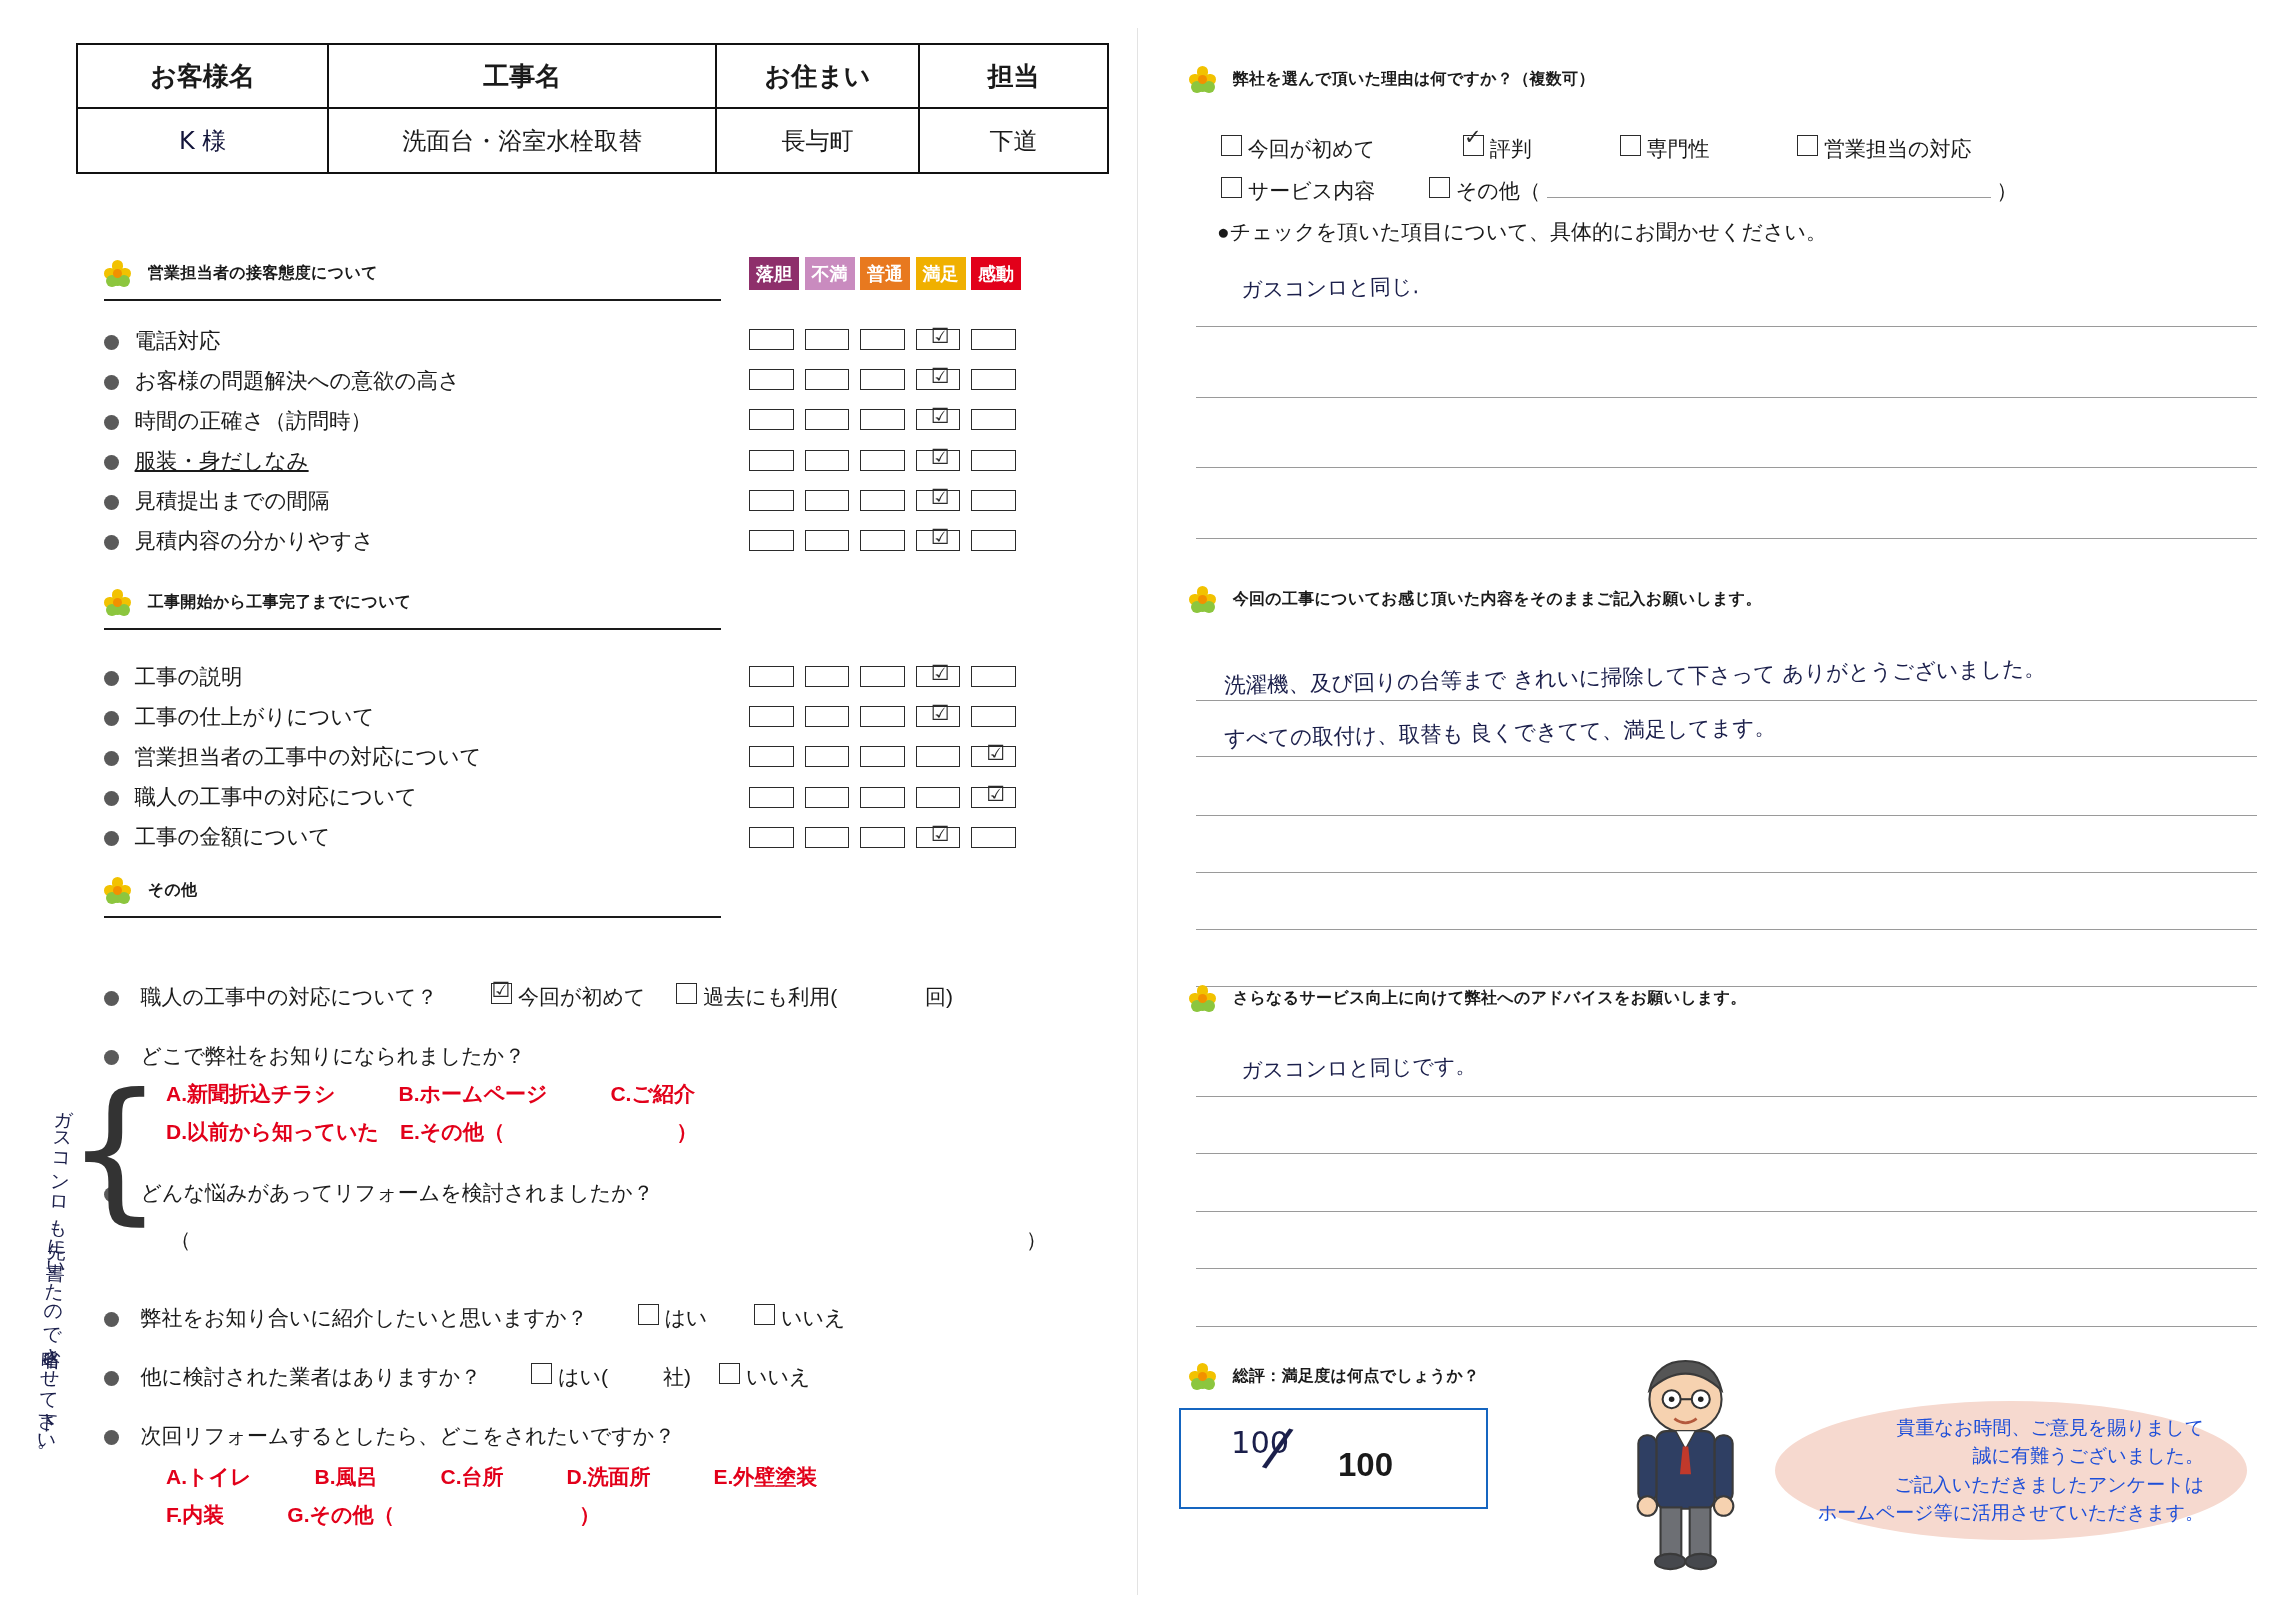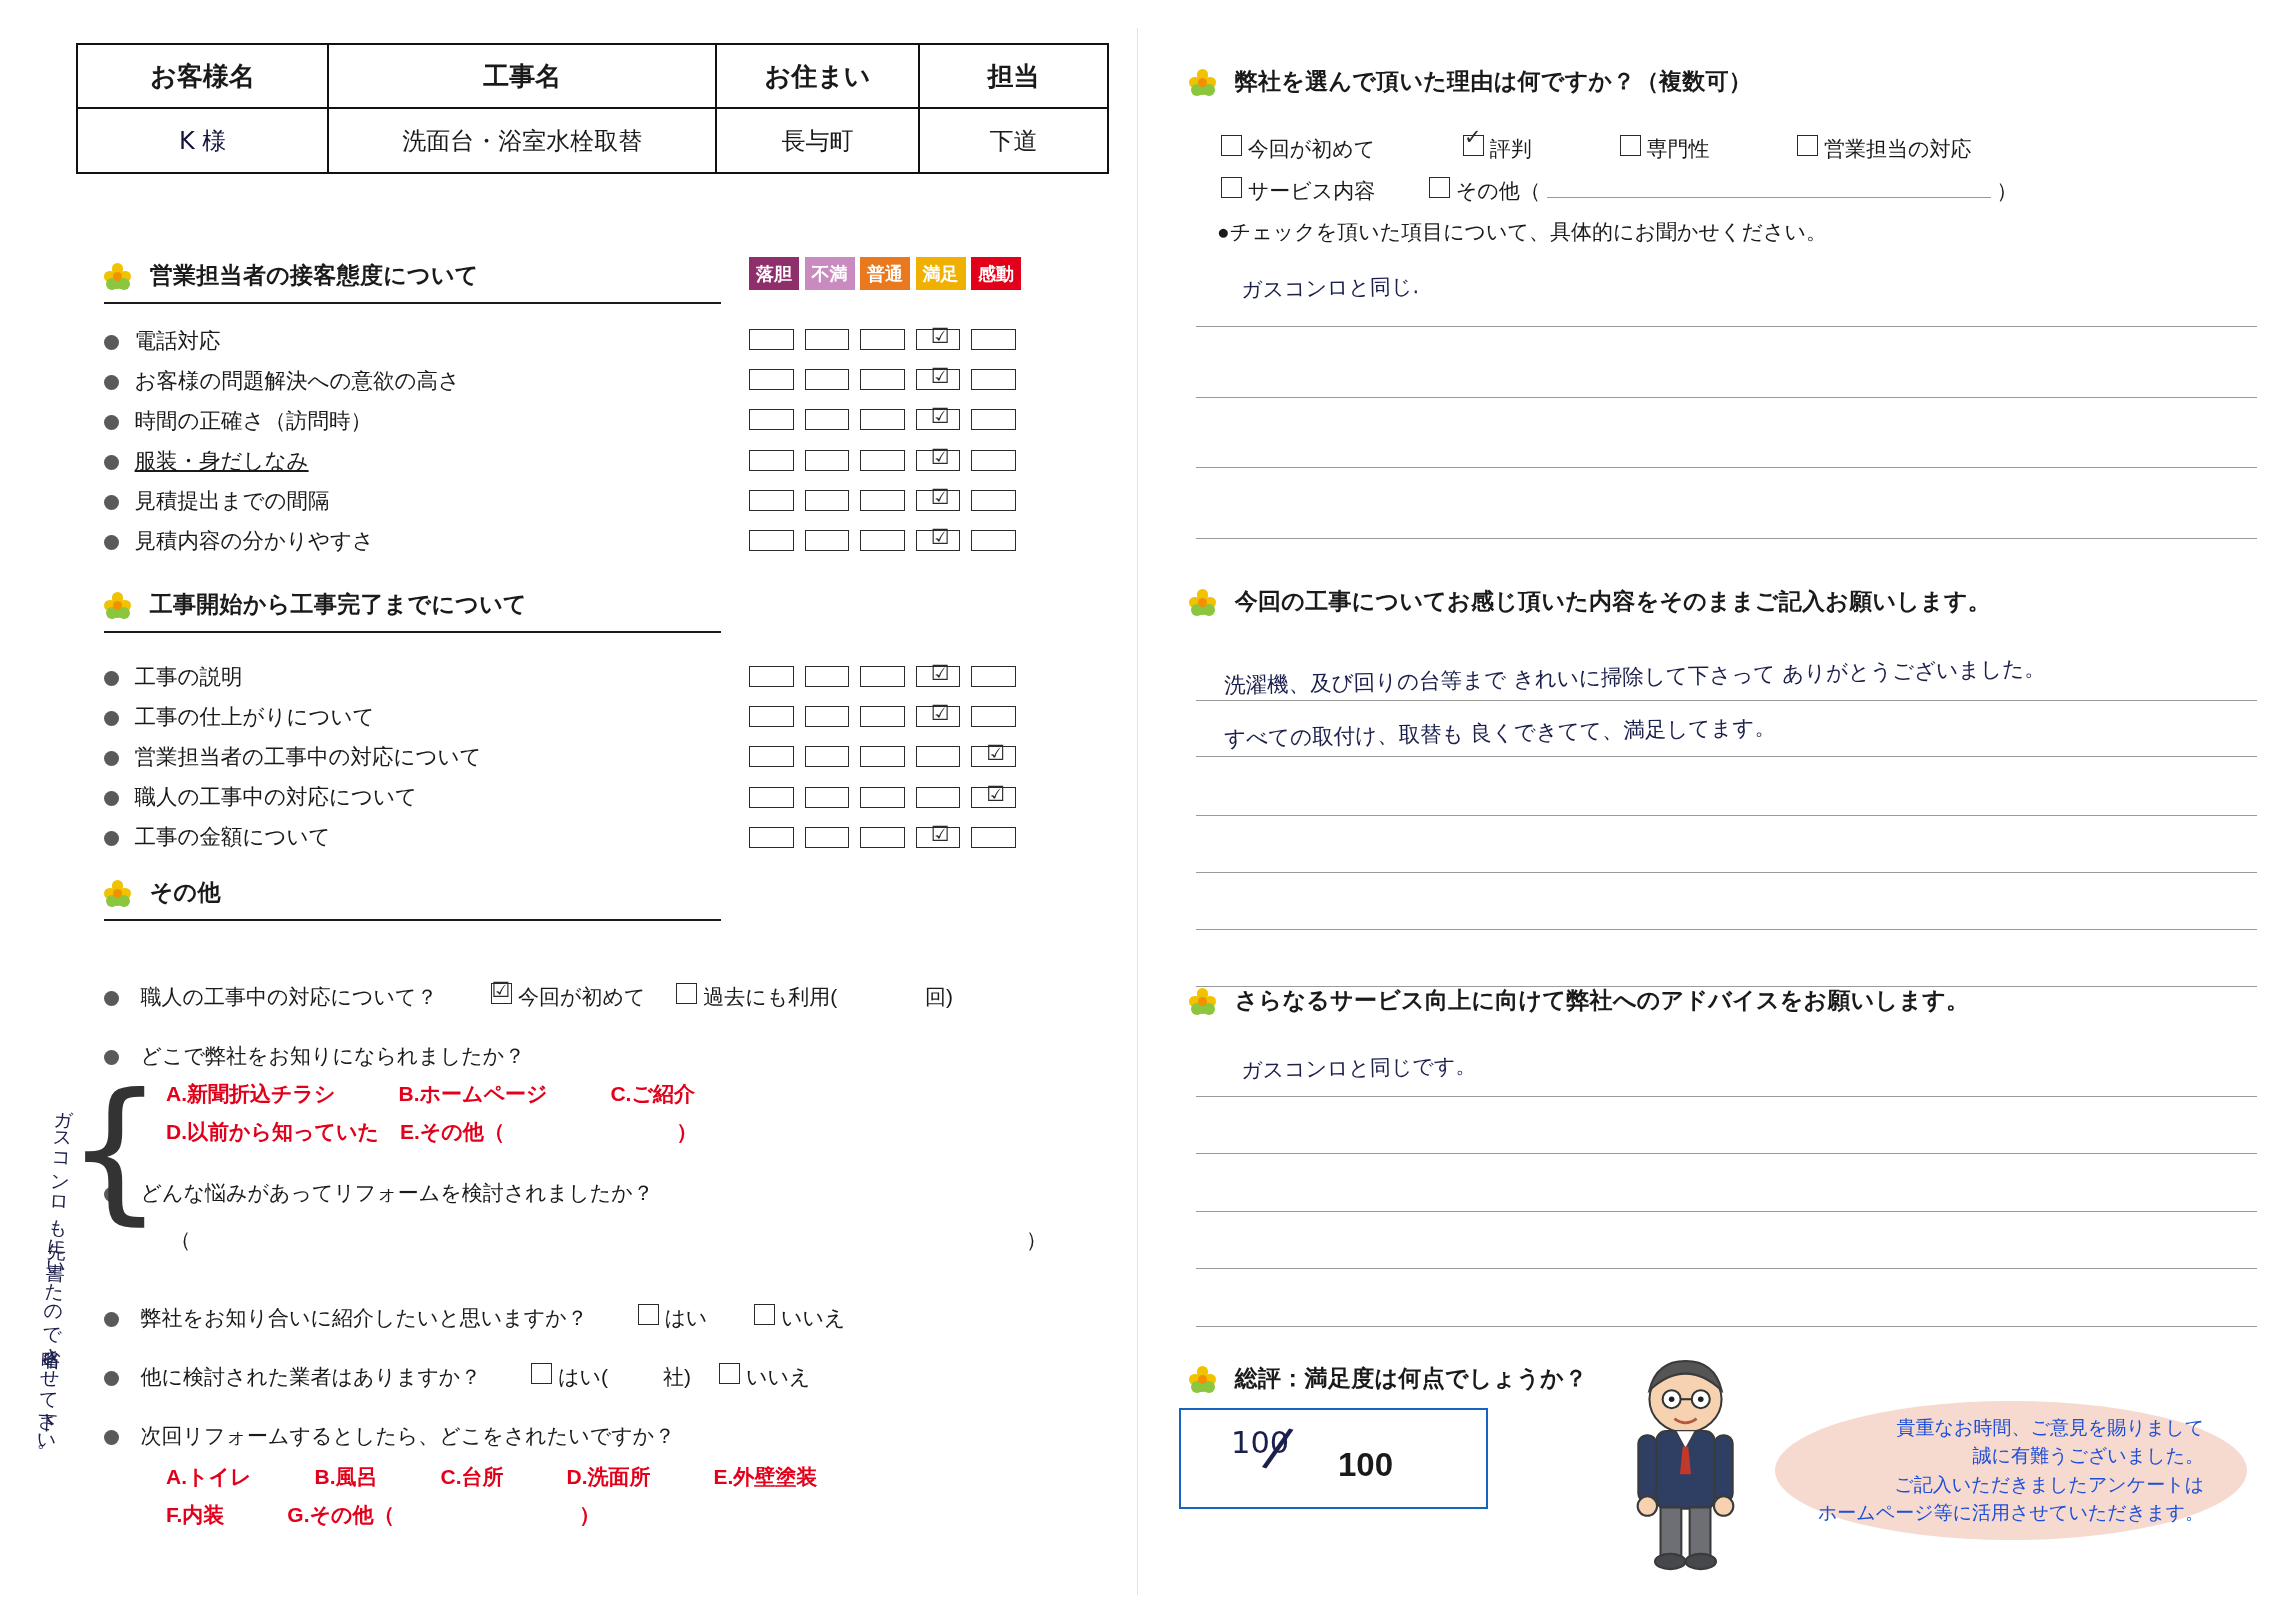--- a/index.html
+++ b/index.html
@@ -25,21 +25,21 @@
   }
   .flower .petal{position:absolute;width:11.8px;height:11.8px;border-radius:50%;background:#f2c200;}
   .flower .p1{left:7.6px;top:0;}
   .flower .p2{left:0;top:7.6px;}
   .flower .p3{left:15.3px;top:7.6px;}
   .flower .p4{left:7.6px;top:14.6px;background:#8cc63e;}
   .flower .p5{left:2.1px;top:15.3px;background:#8cc63e;}
   .flower .p6{left:14px;top:15.3px;background:#8cc63e;}
   .flower .core{position:absolute;left:9px;top:9px;width:9px;height:9px;border-radius:50%;background:#f29100;}
 
-  .sect-title{font-size:23px;font-weight:700;letter-spacing:0.3px;}
+  .sect-title{font-size:16px;font-weight:700;letter-spacing:0.3px;}
   .sect-underline{border-bottom:2.1px solid #1a1a1a;}
 
   
   #cust-table{left:76px;top:43px;width:1033px;border-collapse:collapse;}
   #cust-table td{border:2.1px solid #111;text-align:center;}
   #cust-table .h{height:60px;font-size:26px;font-weight:700;}
   #cust-table .v{height:61px;font-size:24px;}
   .c1{width:250px;} .c2{width:388px;} .c3{width:201px;margin-left:28px;} .c4{width:187px;}
   .hand{font-family:"DejaVu Sans",sans-serif;color:#12143a;}
 

